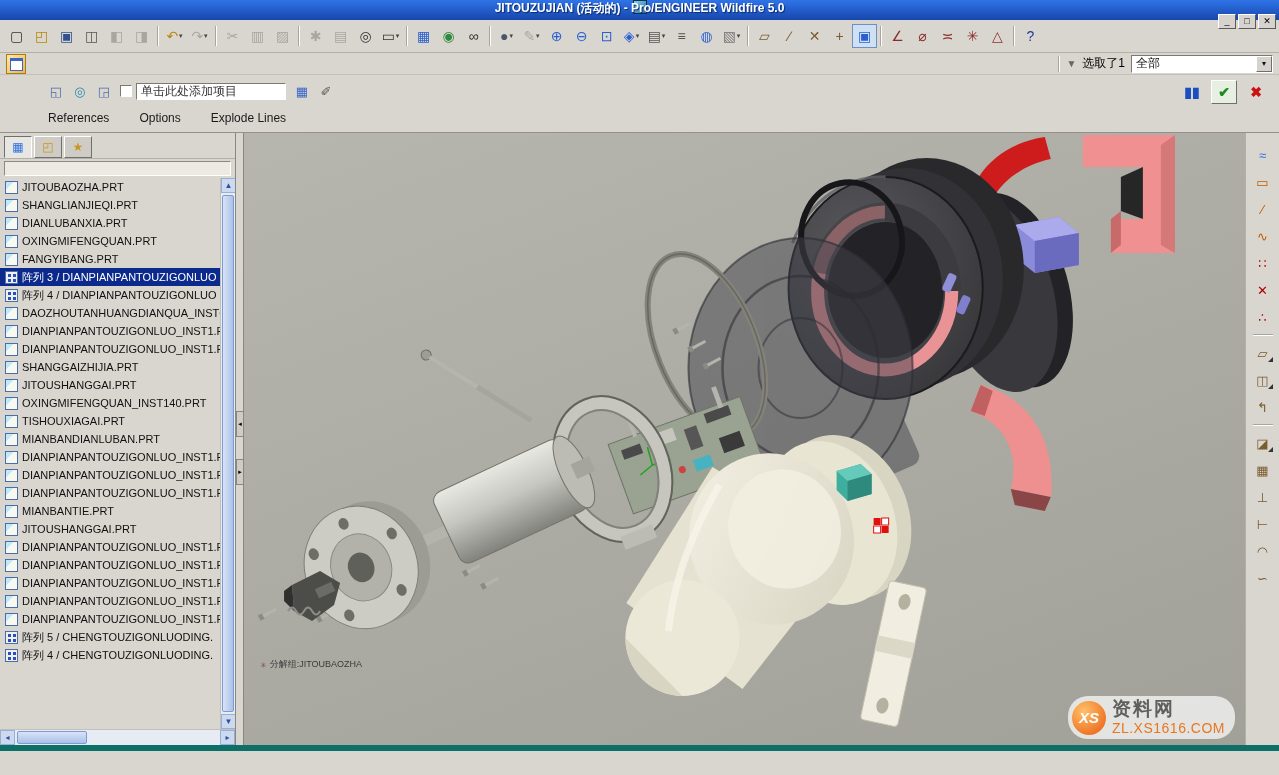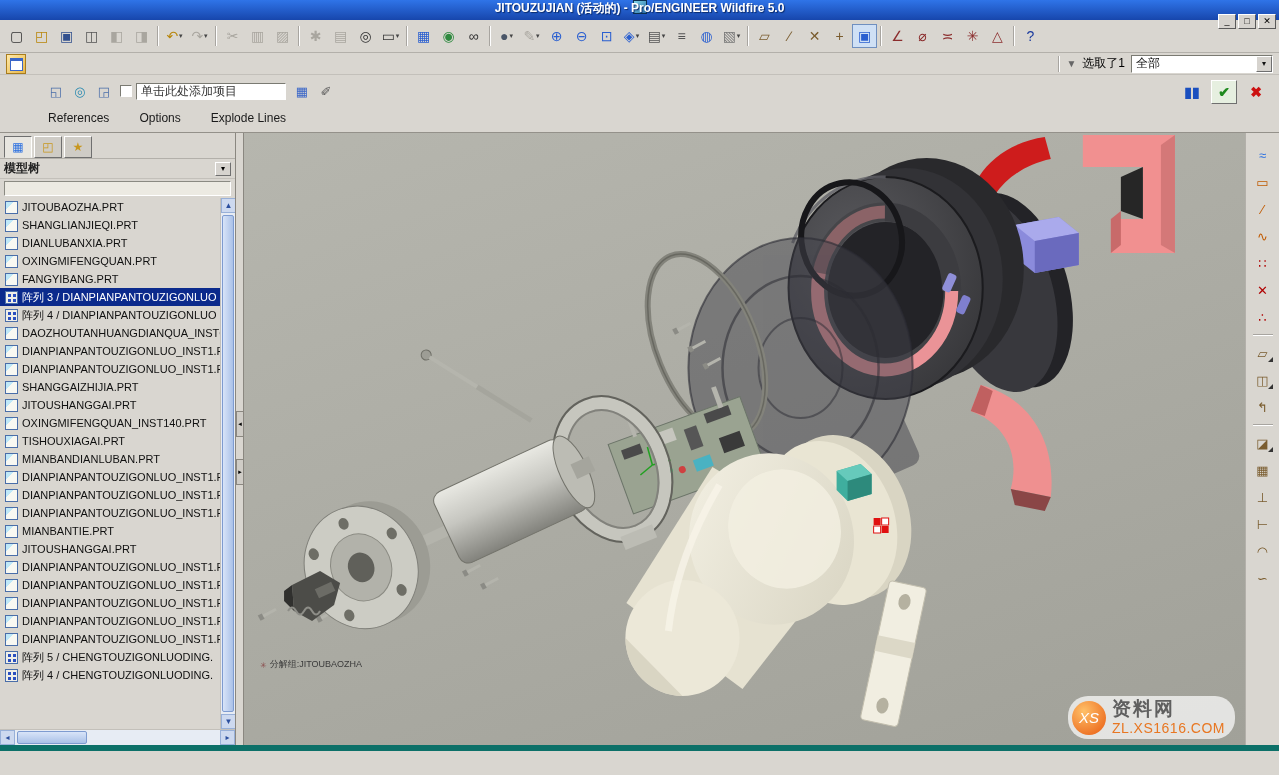--- a/index.html
+++ b/index.html
@@ -93,21 +93,21 @@
   .spbtn{position:absolute;left:0;width:8px;height:26px;background:#cfccc6;border:1px solid #8a8780;font-size:7px;display:flex;align-items:center;justify-content:center;padding:0;}
   .spbtn.collapse{top:278px;} .spbtn.collapse::before{content:"◂";}
   .spbtn.expand{top:326px;} .spbtn.expand::before{content:"▸";}
 
   
   .canvas{flex:1;position:relative;background:linear-gradient(160deg,var(--canvasA),var(--canvasB));overflow:hidden;}
   .canvas svg{position:absolute;inset:0;width:100%;height:100%;}
   .explode-note{position:absolute;left:16px;bottom:74px;font-size:9px;color:#3a3a3a;display:flex;align-items:center;gap:3px;}
   .note-icon::before{content:"✳";font-size:8px;color:#8a4a4a;}
   .watermark{position:absolute;right:10px;bottom:6px;display:flex;align-items:center;gap:6px;background:rgba(255,255,255,.7);border-radius:20px;padding:3px 10px 3px 4px;}
-  .wm-logo{width:34px;height:34px;border-radius:50%;background:radial-gradient(circle at 35% 30%,#ffc068,#e85a10);display:flex;align-items:center;justify-content:center;color:#fff;font-style:italic;font-weight:normal;font-size:15px;}
+  .wm-logo{width:34px;height:34px;border-radius:50%;background:radial-gradient(circle at 35% 30%,#ffc068,#e85a10);display:flex;align-items:center;justify-content:center;color:#fff;font-style:italic;font-weight:bold;font-size:15px;}
   .wm-name{font-size:19px;font-weight:bold;color:#5f5f5f;letter-spacing:2px;line-height:1.1;}
   .wm-url{font-size:14px;color:#e87722;letter-spacing:.5px;}
 
   
   .rtoolbar{width:34px;background:var(--chrome);border-left:1px solid #b3b0aa;display:flex;flex-direction:column;align-items:center;padding-top:10px;gap:3px;}
   .rtoolbar .tbtn{width:26px;height:24px;font-size:13px;}
   .rtoolbar .tbtn.dd::after{content:"";position:absolute;right:2px;bottom:2px;border-style:solid;border-width:0 0 5px 5px;border-color:transparent transparent #333 transparent;margin:0;}
   .rtoolbar .sep{width:20px;height:2px;border-top:1px solid #a8a5a0;border-bottom:1px solid #fefefe;margin:2px 0;display:block;}
 
   .bottom-strip{height:6px;background:var(--strip);}
@@ -328,24 +328,20 @@
       <button class="ttab active">
             <span class="glyph" style="color: rgb(42, 111, 224);">▦</span>
           </button>
           <button class="ttab">
             <span class="glyph" style="color: rgb(200, 151, 31);">◰</span>
           </button>
           <button class="ttab">
             <span class="glyph" style="color: rgb(200, 151, 31);">★</span>
           </button>
         </div>
-      <div class="tree-header">
-        <span>模型树</span>
-        <button class="hdr-menu"></button>
-      </div>
       <div class="tree-blank"></div>
       <div class="tree-list-wrap">
         <div class="tree-list">
 
         <div class="trow">
               <span class="t-icon icon-part"></span>
               <span class="t-label">JITOUBAOZHA.PRT</span>
             </div>
             <div class="trow">
               <span class="t-icon icon-part"></span>

